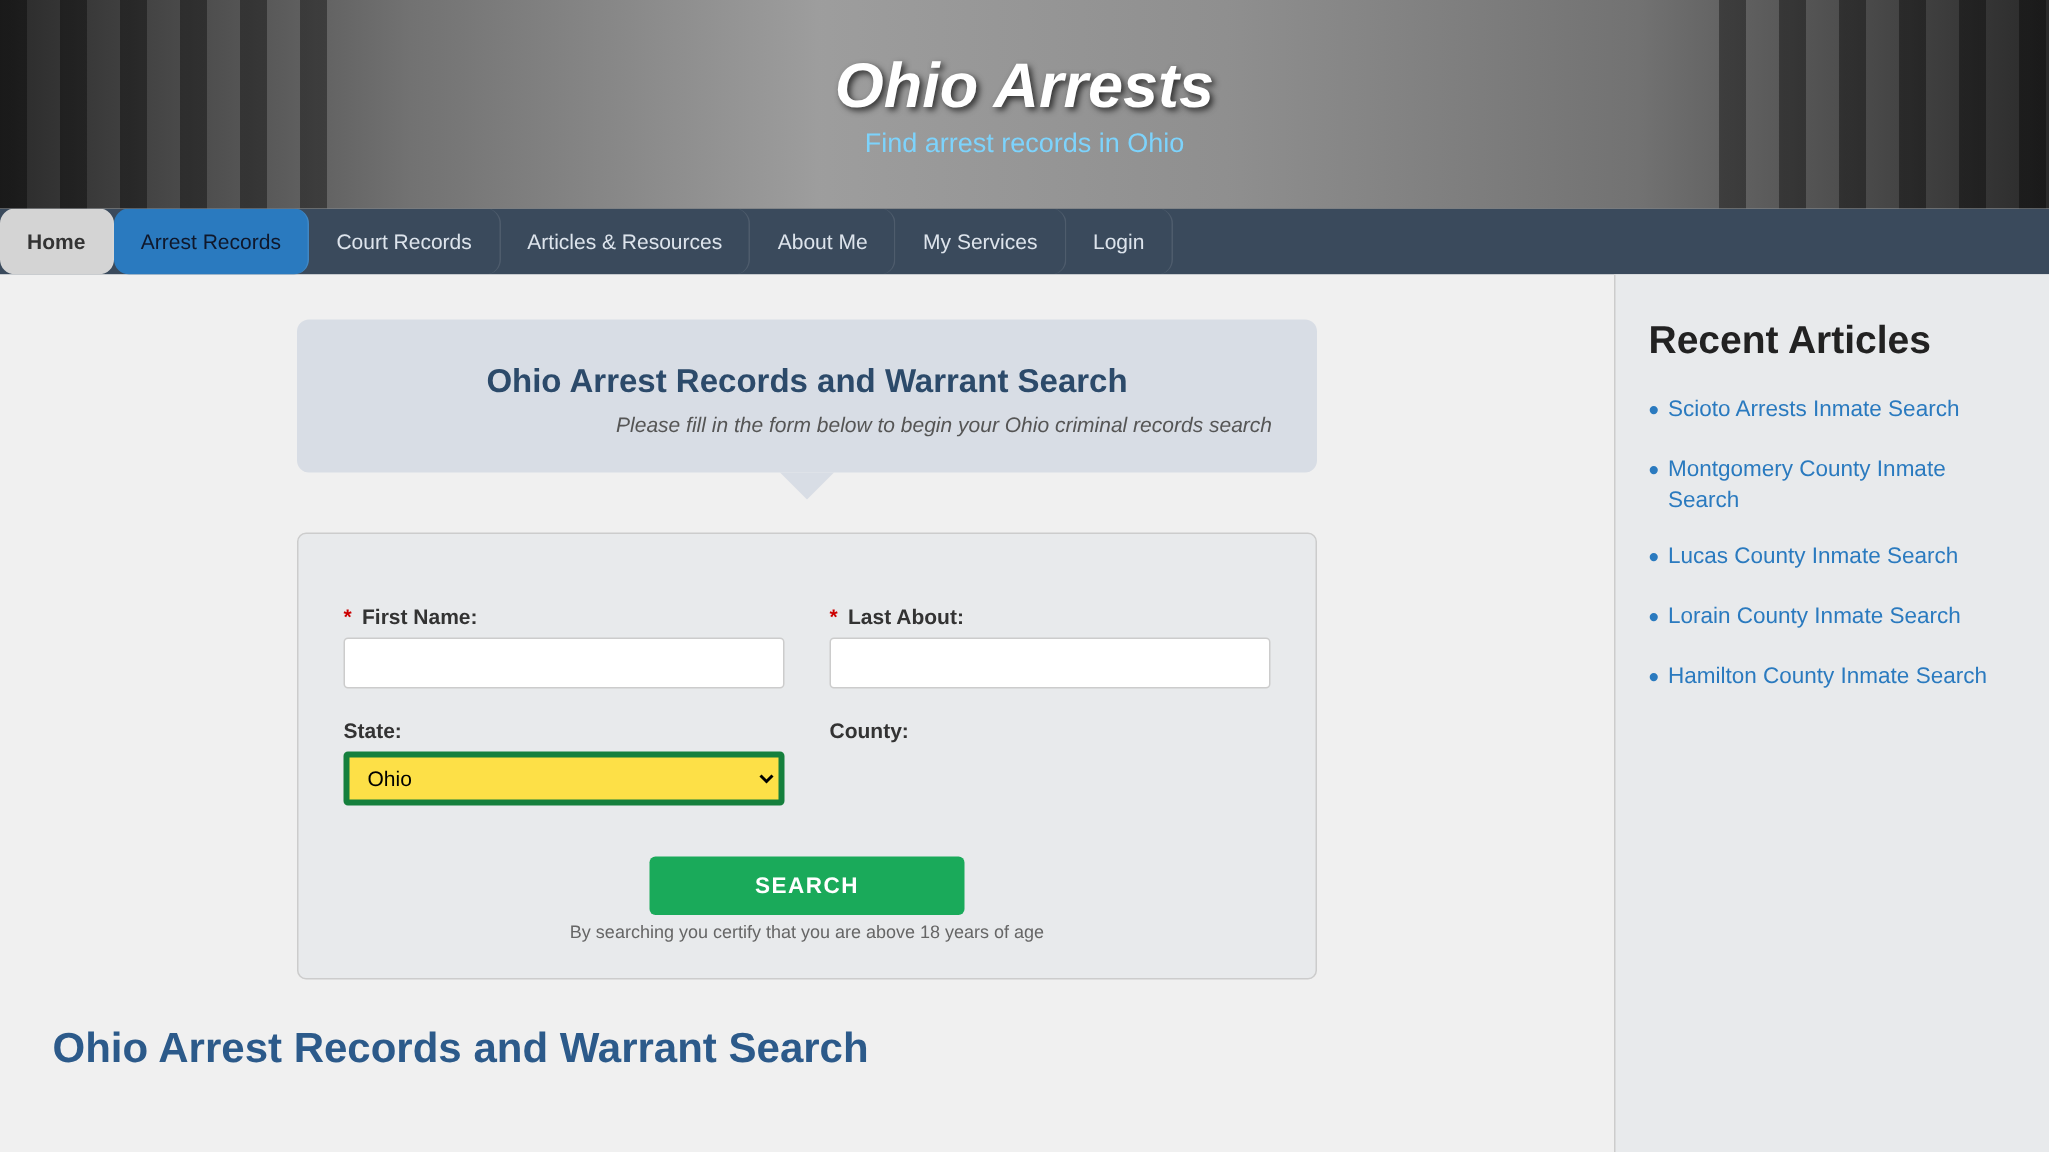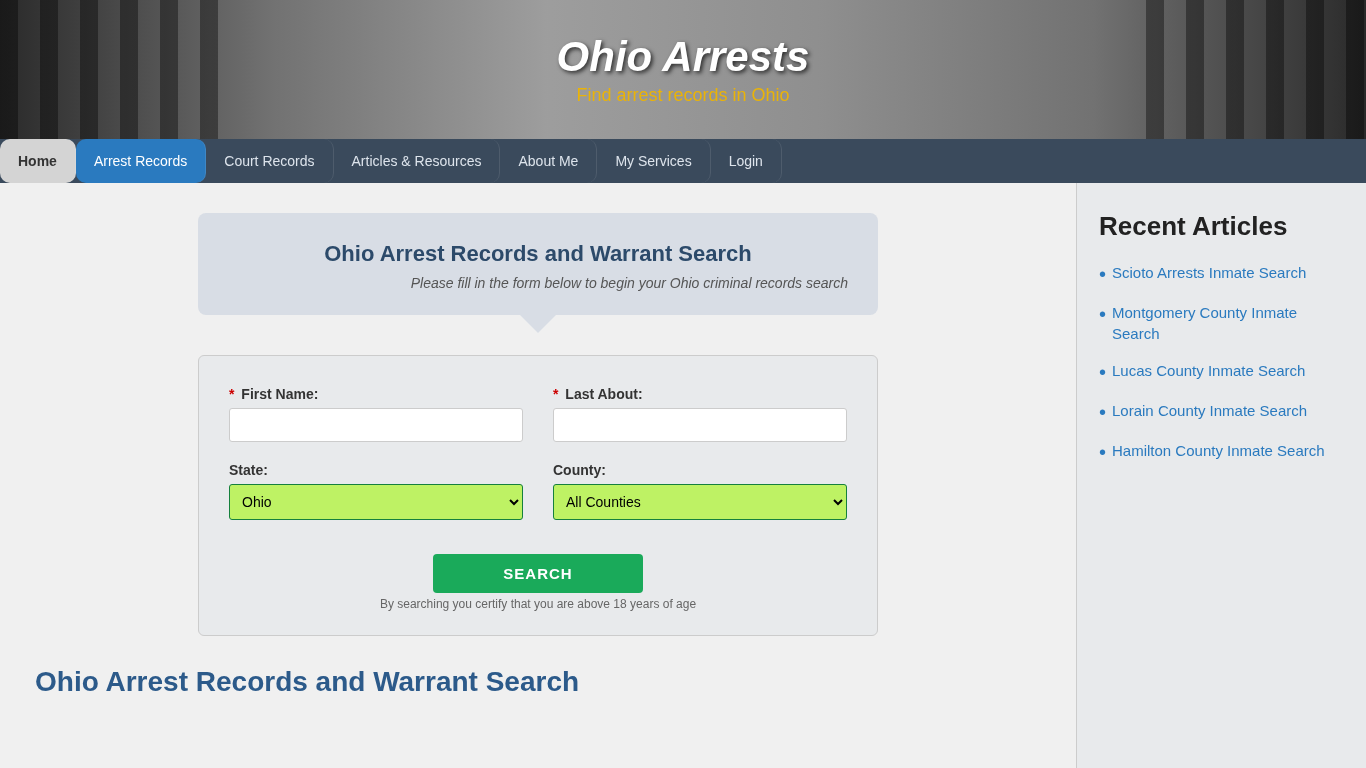--- a/index.html
+++ b/index.html
@@ -45,21 +45,21 @@
       font-size: 42px;
       font-style: italic;
       font-weight: bold;
       color: #fff;
       text-shadow: 2px 2px 4px rgba(0,0,0,0.7);
       z-index: 2;
     }
     .hero-subtitle {
       position: relative;
       font-size: 18px;
-      color: #eab308;
+      color: #7dd3fc;
       margin-top: 4px;
       z-index: 2;
     }
 
     
     nav {
       background: #3a4a5c;
       display: flex;
       align-items: stretch;
       height: 44px;
@@ -77,21 +77,21 @@
       border-right: 1px solid rgba(255,255,255,0.1);
       border-radius: 10px;
     }
     nav a.home {
       background: #d4d4d4;
       color: #333;
       font-weight: 600;
     }
     nav a.active {
       background: #2a7abf;
-      color: #ffffff;
+      color: #0f172a;
     }
 
     
     .main-container {
       display: flex;
       width: 100%;
       background: #f0f0f0;
       min-height: 600px;
     }
 
@@ -134,21 +134,21 @@
       font-size: 14px;
       color: #555;
       font-style: italic;
     }
 
     
     .form-container {
       background: #e8eaec;
       border-radius: 6px;
       border: 1px solid #ccc;
-      padding: 30px 30px 24px;
+      padding: 47px 30px 24px;
       max-width: 680px;
       margin: 40px auto 0;
     }
     .form-row {
       display: flex;
       gap: 30px;
       margin-bottom: 20px;
     }
     .form-group {
       flex: 1;
@@ -169,25 +169,25 @@
       height: 34px;
       border: 1px solid #ccc;
       border-radius: 3px;
       padding: 0 8px;
       font-size: 14px;
       background: #fff;
     }
     .form-group select {
       width: 100%;
       height: 36px;
-      border: 1px solid #15803d;
+      border: 4px solid #15803d;
       border-radius: 3px;
       padding: 0 8px;
       font-size: 14px;
-      background: #bef264;
+      background: #fde047;
       cursor: pointer;
     }
     .search-btn-wrap {
       text-align: center;
       margin-top: 8px;
     }
     .search-btn {
       background: #1aaa5a;
       color: #fff;
       border: none;
@@ -301,23 +301,20 @@
 
       <div class="form-row">
         <div class="form-group">
           <label>State:</label>
           <select>
             <option>Ohio</option>
           </select>
         </div>
         <div class="form-group">
           <label>County:</label>
-          <select>
-            <option>All Counties</option>
-          </select>
         </div>
       </div>
 
       <div class="search-btn-wrap">
         <button class="search-btn">SEARCH</button>
       </div>
       <p class="certify-text">By searching you certify that you are above 18 years of age</p>
     </div>
 
     <h2 class="bottom-heading">Ohio Arrest Records and Warrant Search</h2>

